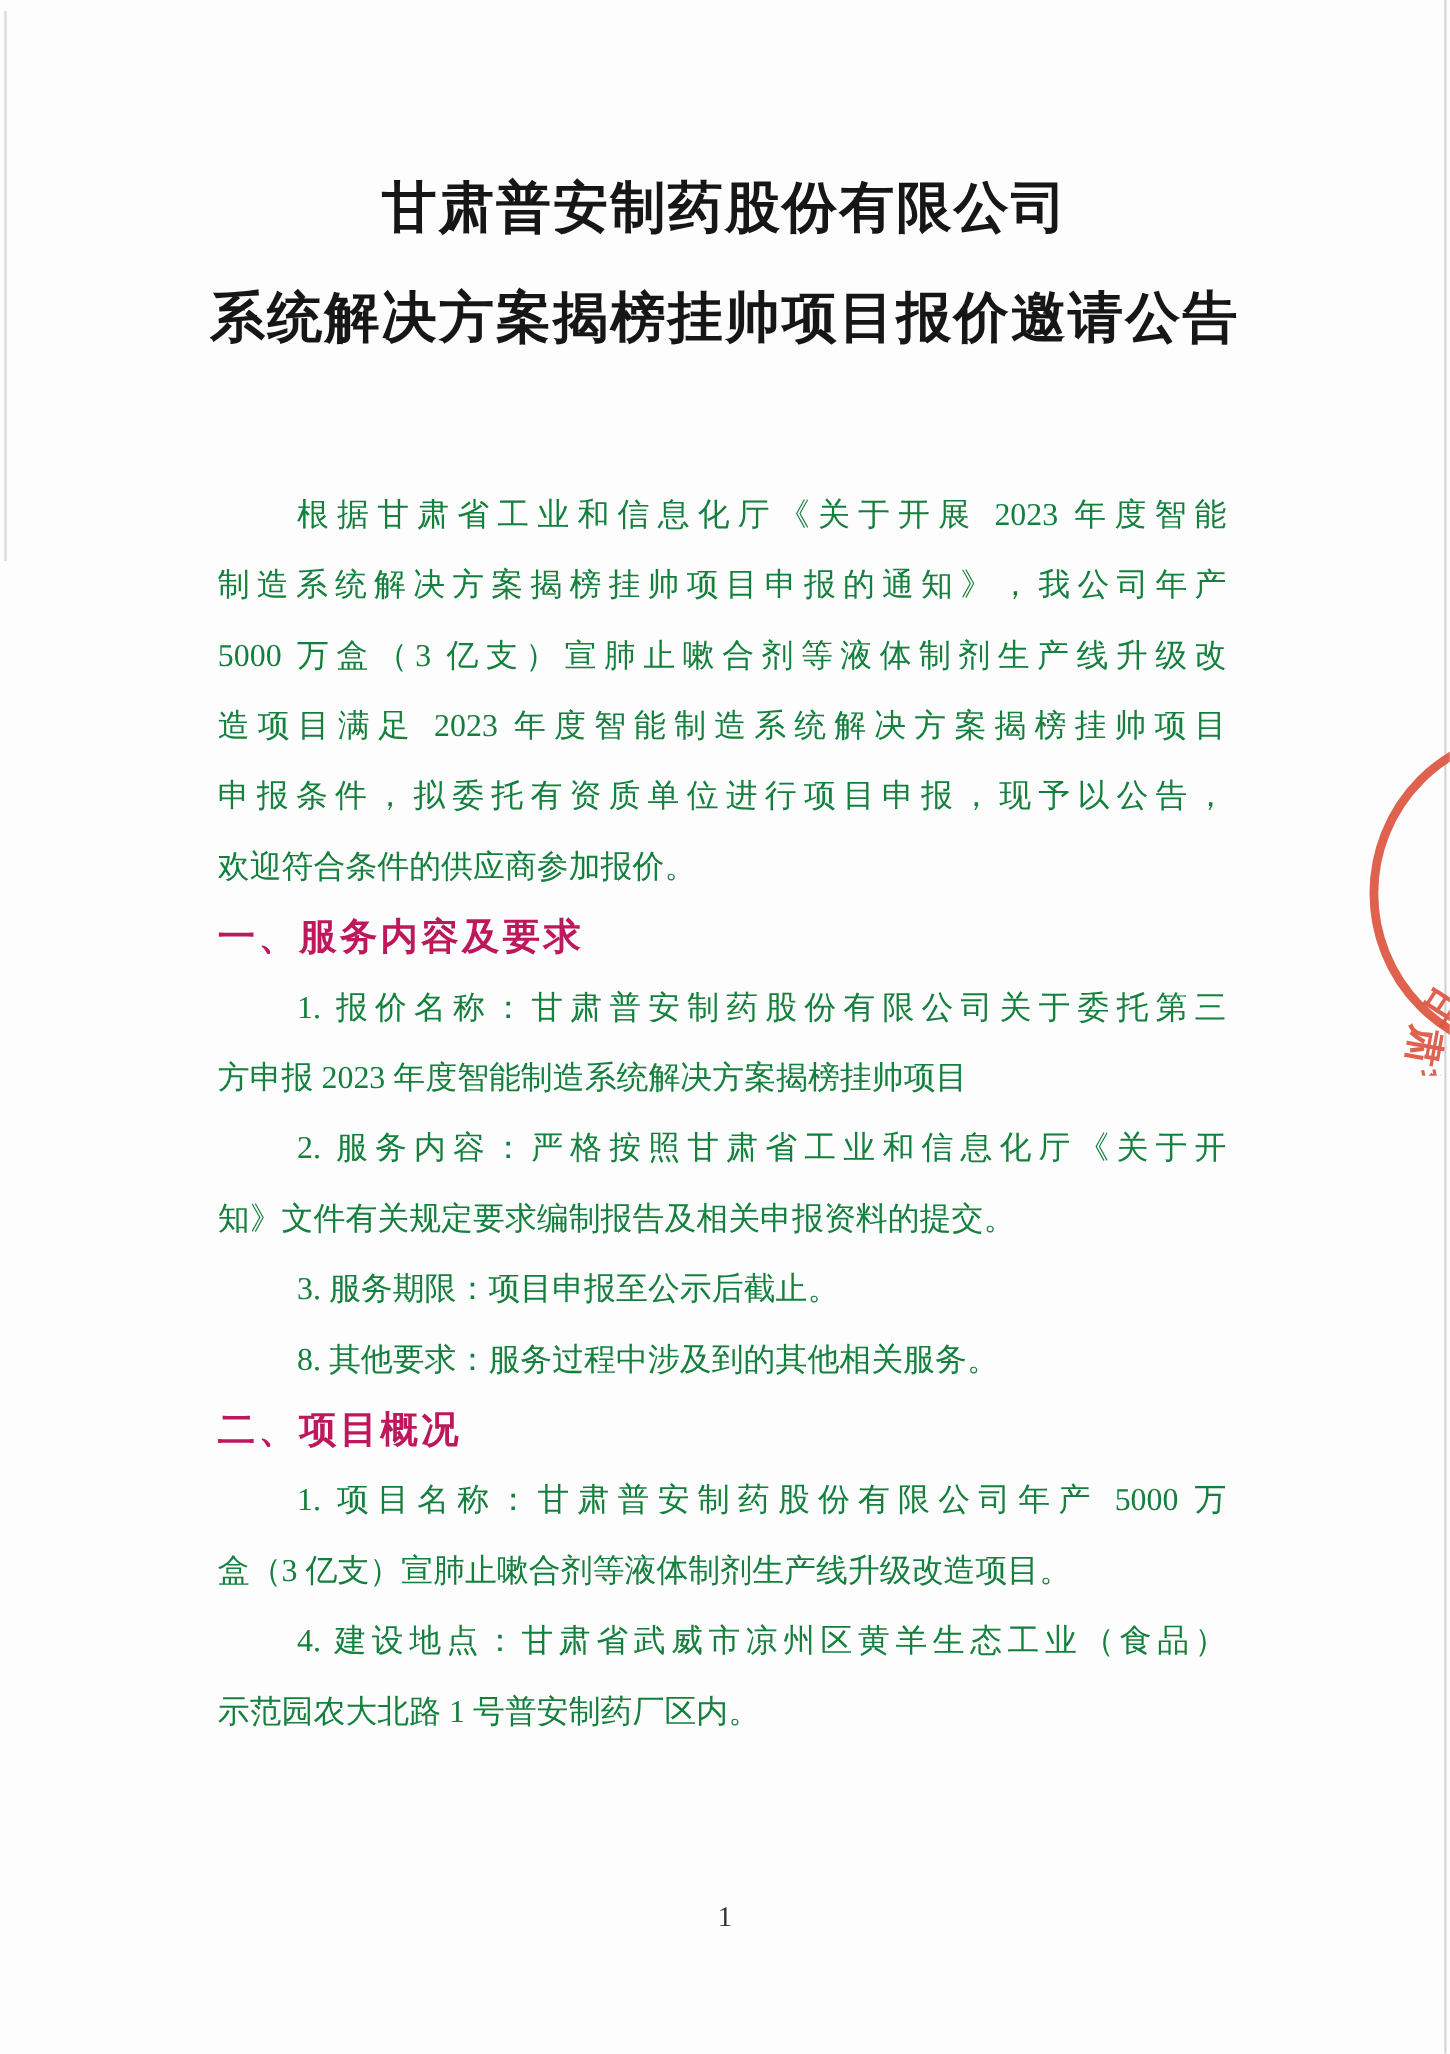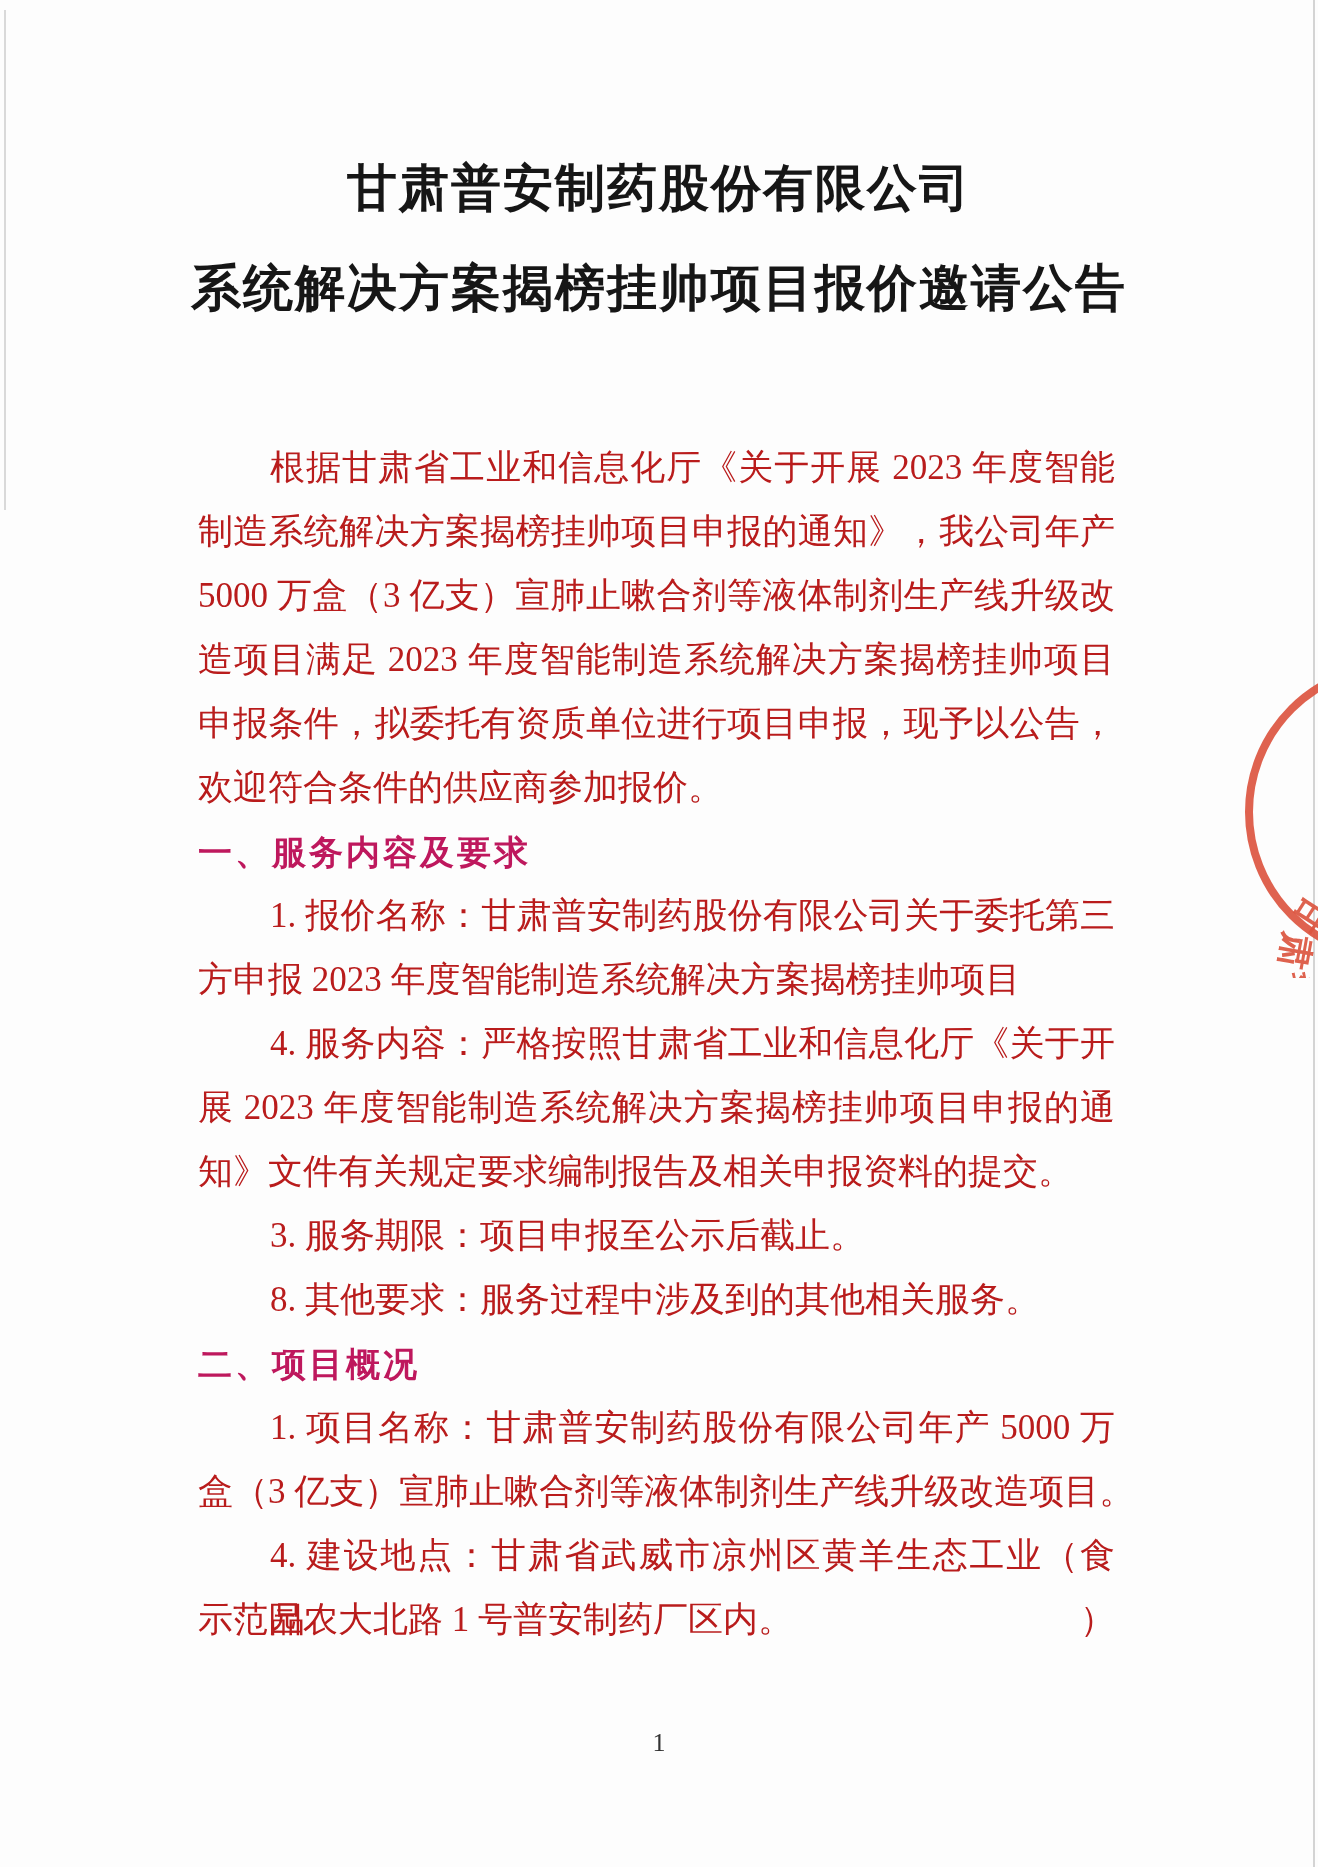--- a/index.html
+++ b/index.html
@@ -28,23 +28,23 @@
     line-height:100px;
     letter-spacing:2px;
     color:#161616;
   }
   .content{
     position:absolute;left:198px;right:203px;top:436px;
   }
   .line{
     height:64px;
     line-height:64px;
-    font-size:35px;
+    font-size:29px;
     white-space:nowrap;
-    color:#b91c1c;
+    color:#15803d;
   }
   .just{
     white-space:normal;
     text-align:justify;
     text-align-last:justify;
   }
   .indent{padding-left:72px;}
   .heading{
     font-family:"DejaVu Sans","Liberation Sans",sans-serif;
     font-weight:700;
@@ -82,22 +82,21 @@
   <div class="line just">5000 万盒（3 亿支）宣肺止嗽合剂等液体制剂生产线升级改</div>
   <div class="line just">造项目满足 2023 年度智能制造系统解决方案揭榜挂帅项目</div>
   <div class="line just">申报条件，拟委托有资质单位进行项目申报，现予以公告，</div>
   <div class="line">欢迎符合条件的供应商参加报价。</div>
 
   <div class="line heading">一、服务内容及要求</div>
 
   <div class="line just indent">1. 报价名称：甘肃普安制药股份有限公司关于委托第三</div>
   <div class="line">方申报 2023 年度智能制造系统解决方案揭榜挂帅项目</div>
 
-  <div class="line just indent">4. 服务内容：严格按照甘肃省工业和信息化厅《关于开</div>
-  <div class="line just">展 2023 年度智能制造系统解决方案揭榜挂帅项目申报的通</div>
+  <div class="line just indent">2. 服务内容：严格按照甘肃省工业和信息化厅《关于开</div>
   <div class="line">知》文件有关规定要求编制报告及相关申报资料的提交。</div>
 
   <div class="line indent">3. 服务期限：项目申报至公示后截止。</div>
   <div class="line indent">8. 其他要求：服务过程中涉及到的其他相关服务。</div>
 
   <div class="line heading">二、项目概况</div>
 
   <div class="line just indent">1. 项目名称：甘肃普安制药股份有限公司年产 5000 万</div>
   <div class="line">盒（3 亿支）宣肺止嗽合剂等液体制剂生产线升级改造项目。</div>
 

